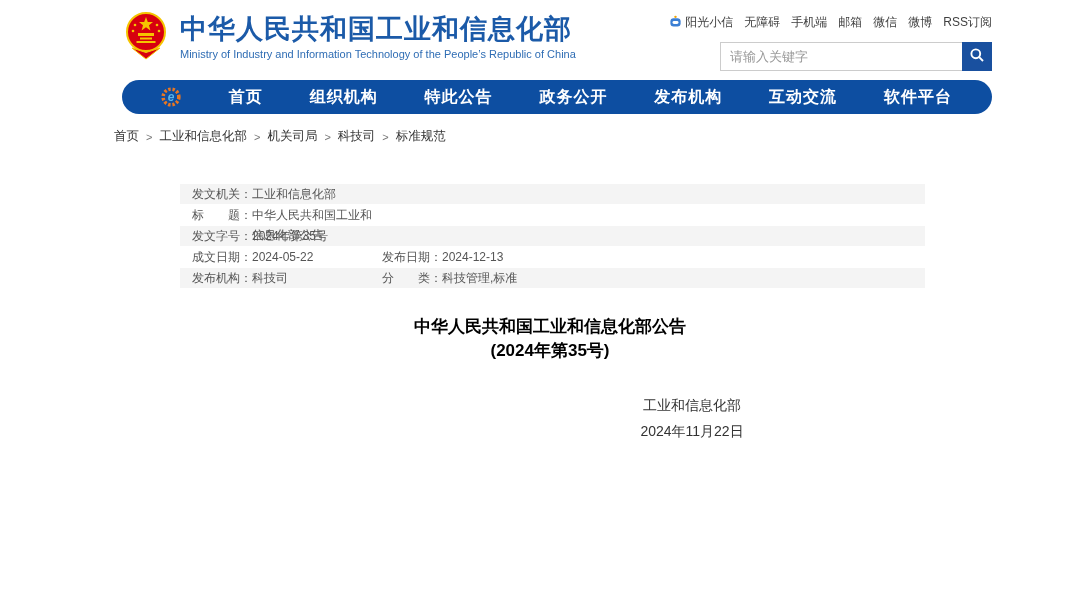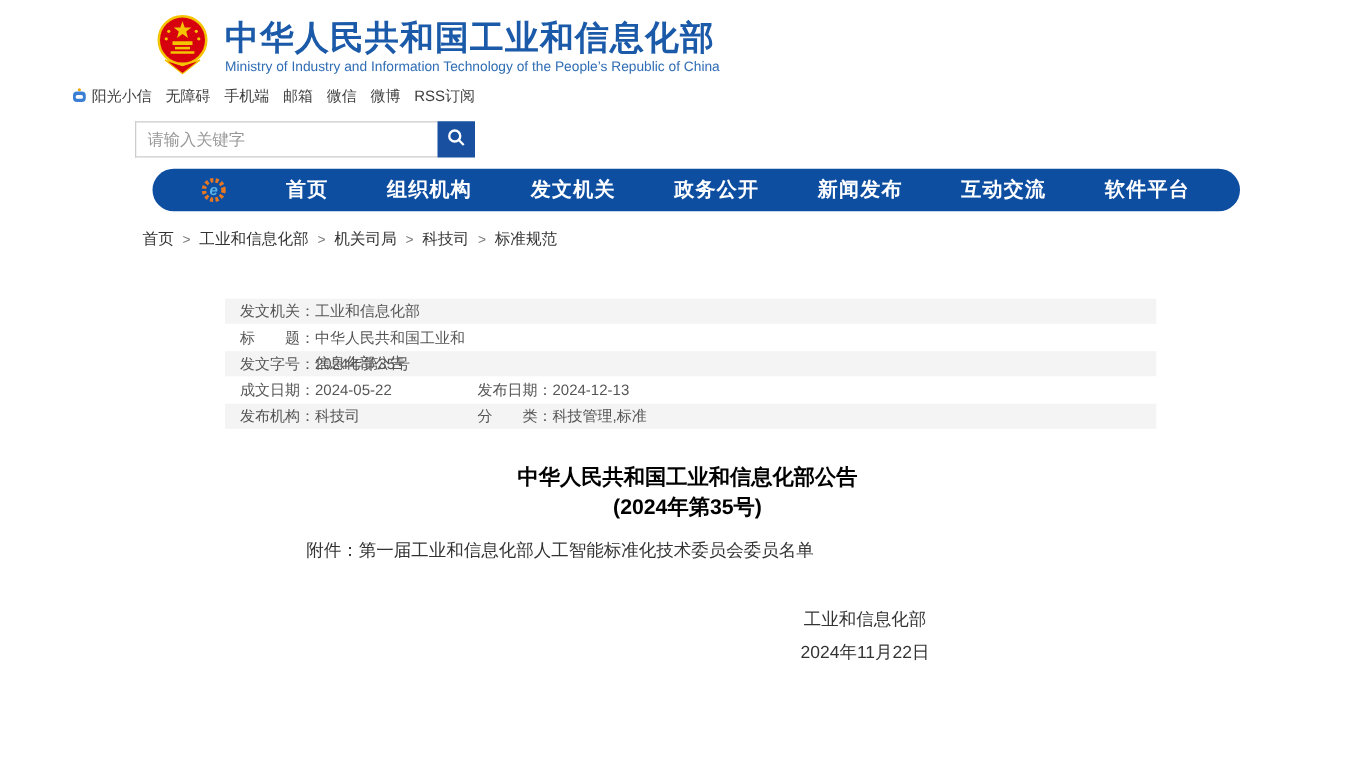--- a/index.html
+++ b/index.html
@@ -2,21 +2,21 @@
 <html><head>
 <meta charset="utf-8">
 <style>
   * { margin:0; padding:0; box-sizing:border-box; }
   html,body { background:#fff; }
   body { font-family:"Liberation Sans","DejaVu Sans",sans-serif; }
   .page { width:1080px; height:614px; background:#fff; overflow:hidden; position:relative; }
   .container { width:884px; margin:0 auto 0 108px; }
 
   
-  .header { display:flex; justify-content:space-between; align-items:flex-start; padding-top:10px;flex-direction:column; }
+  .header { display:flex; justify-content:space-between; align-items:flex-start; padding-top:10px; }
   .brand { display:flex; align-items:center; gap:10px; padding-left:14px; }
   .brand-text .cn { font-size:27px; font-weight:bold; color:#1b5aa8; letter-spacing:1px; line-height:1.15; }
   .brand-text .en { font-size:11px; color:#2f6db4; margin-top:2px; }
   .header-right { width:272px; padding-top:4px; }
   .utility { display:flex; justify-content:flex-end; align-items:center; gap:11px; font-size:12px; color:#3f3f3f; white-space:nowrap; }
   .utility a { color:#3f3f3f; text-decoration:none; cursor:pointer; }
   .utility .bot { display:flex; align-items:center; gap:3px;text-align:center; }
   .searchbar { display:flex; margin-top:11px; }
   .searchbar input { flex:1; height:29px; border:1px solid #ccc; border-right:none; padding:0 9px; font-size:13px; color:#0369a1; outline:none; }
   .searchbar input::placeholder { color:#999; }
@@ -114,23 +114,23 @@
     <div class="nav">
       <span class="nav-logo">
         <svg width="22" height="22" viewBox="0 0 24 24">
           <circle cx="12" cy="12" r="8.5" fill="none" stroke="#e87722" stroke-width="4" stroke-dasharray="2.6 2"></circle>
           <circle cx="12" cy="12" r="6.5" fill="#0d4ea1"></circle>
           <text x="12" y="16.6" font-size="13" font-weight="bold" font-style="italic" fill="#5ab4e8" text-anchor="middle" font-family="Liberation Sans, sans-serif">e</text>
         </svg>
       </span>
       <a>首页</a>
       <a>组织机构</a>
-      <a>发文机关</a>
+      <a>特此公告</a>
       <a>政务公开</a>
-      <a>新闻发布</a>
+      <a>发布机构</a>
       <a>互动交流</a>
       <a>软件平台</a>
     </div>
 
     <div class="breadcrumb">
       <a>首页</a>
       <span class="sep">&gt;</span>
       <a>工业和信息化部</a>
       <span class="sep">&gt;</span>
       <a>机关司局</a>
@@ -179,21 +179,20 @@
           <span class="meta-value">科技管理,标准</span>
         </span>
       </div>
     </div>
 
     <div class="doc">
       <div class="doc-title">
         <div>中华人民共和国工业和信息化部公告</div>
         <div>(2024年第35号)</div>
       </div>
-      <div class="doc-attachment">附件：第一届工业和信息化部人工智能标准化技术委员会委员名单</div>
       <div class="signature">
         <div>工业和信息化部</div>
         <div>2024年11月22日</div>
       </div>
     </div>
 
   </div>
 </div>
 
 </body></html>

